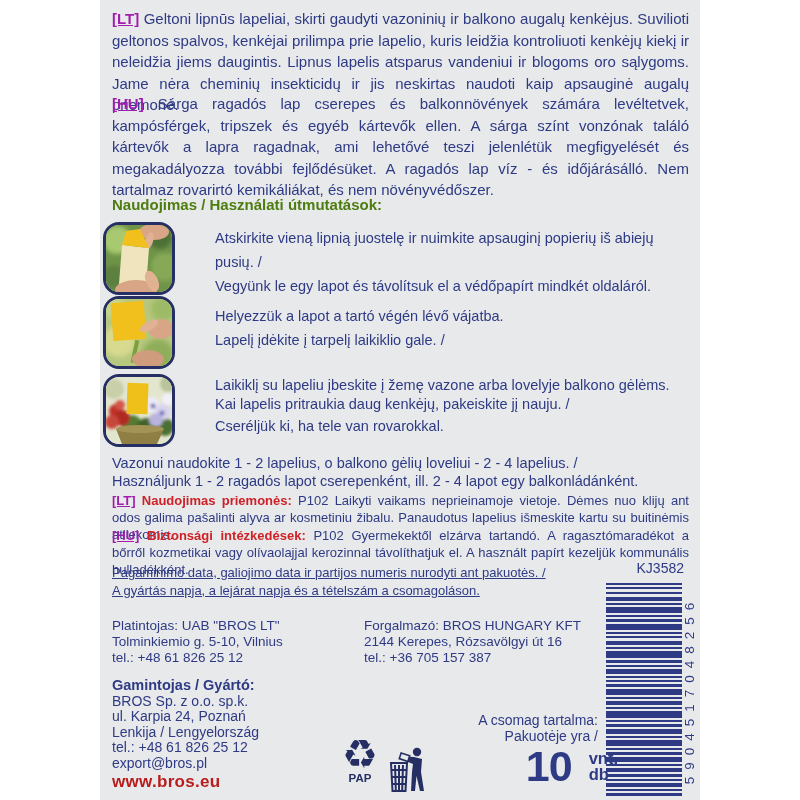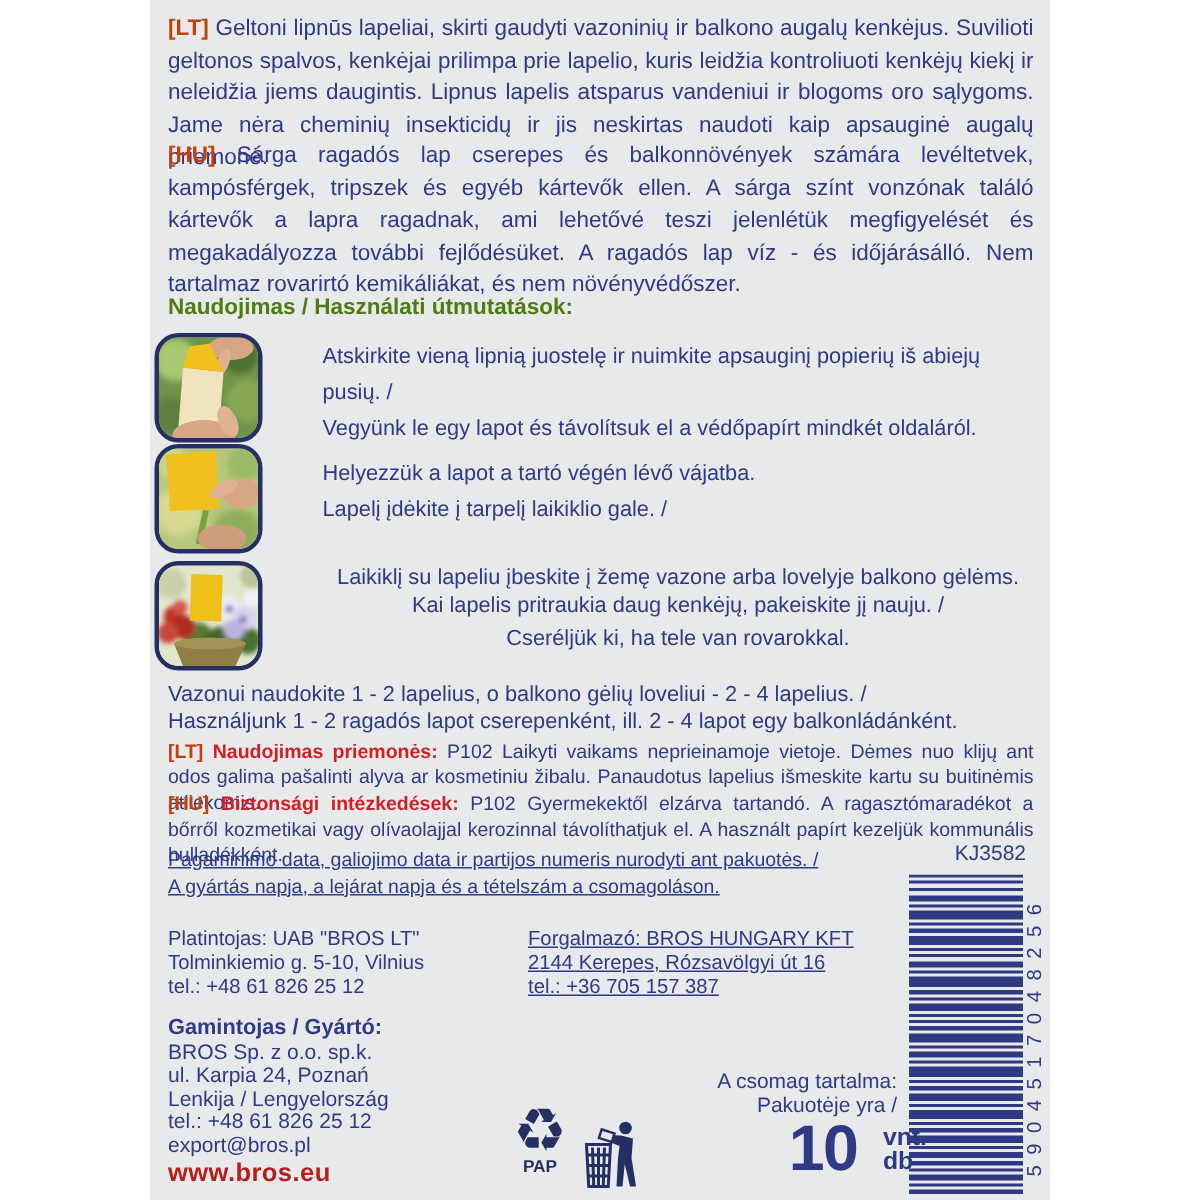--- a/index.html
+++ b/index.html
@@ -9,45 +9,45 @@
   }
   .panel{
     position:absolute;left:100px;top:0;width:600px;height:800px;
     background:#e8e9eb;color:#2e3a84;overflow:hidden;
   }
   .abs{position:absolute;}
   .intro{
     left:12px;width:577px;text-align:justify;
     font-size:15px;line-height:21.5px;margin:0;
   }
-  .tag{color:#c2410c;font-weight:bold;}
+  .tag{color:#a21caf;font-weight:bold;text-decoration:underline;}
   .usage-heading{
     left:12px;top:196px;color:#4d7c0f;font-weight:bold;font-size:15px;
   }
   .step-img{
     left:3px;width:72px;height:73px;box-sizing:border-box;
     border:3px solid #252f63;border-radius:16px;overflow:hidden;background:#cfd3b0;
   }
   .step-img svg{display:block;width:100%;height:100%;}
   .step-text{
     left:115px;width:474px;font-size:14.5px;line-height:24px;
   }
-  .step-text.tight{line-height:18.5px;text-align:center;}
+  .step-text.tight{line-height:18.5px;}
   .step-text .grp2{margin-top:4px;}
   .line{display:block;}
   .dosage{left:12px;top:455px;width:577px;font-size:14.5px;line-height:17.5px;}
   .safety{
     left:12px;width:577px;font-size:13px;line-height:17px;text-align:justify;
   }
   .safety-label{color:#cd2127;font-weight:bold;}
   .batch{left:12px;top:564px;font-size:13px;line-height:17.5px;text-decoration:underline;}
   .batch-code{right:16px;top:560px;font-size:14px;}
   .dist{top:618px;font-size:13.5px;line-height:16px;}
   .dist-lt{left:12px;}
-  .dist-hu{left:252px;text-decoration:underline;}
+  .dist-hu{left:264px;}
   .manufacturer{left:12px;top:678px;font-size:14px;line-height:15.5px;}
   .manufacturer .mhead{font-weight:bold;font-size:14.5px;}
   .website{color:#b91c1c;font-weight:bold;font-size:17px;margin-top:3px;letter-spacing:.3px;}
   .recycle{left:237px;top:733px;width:46px;text-align:center;}
   .recycle .glyph{
     font-family:"DejaVu Sans",sans-serif;font-size:40px;line-height:42px;color:#252f63;display:block;
   }
   .recycle .pap{font-size:11.5px;font-weight:bold;color:#252f63;display:block;margin-top:-3px;}
   .trash{left:288px;top:746px;width:42px;height:48px;}
   .contents-text{

